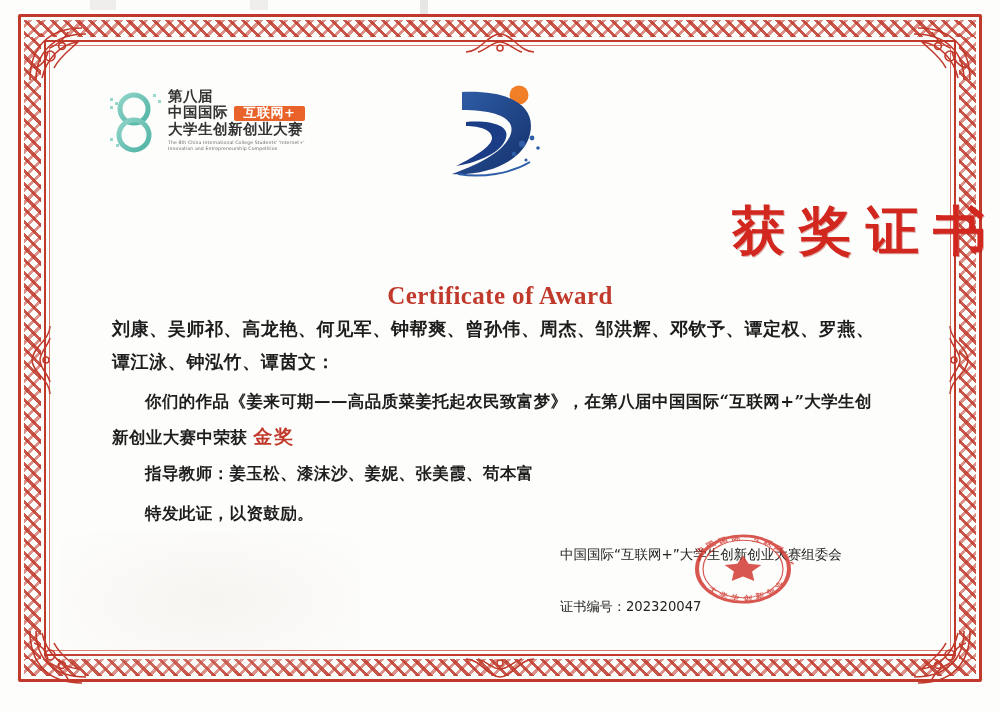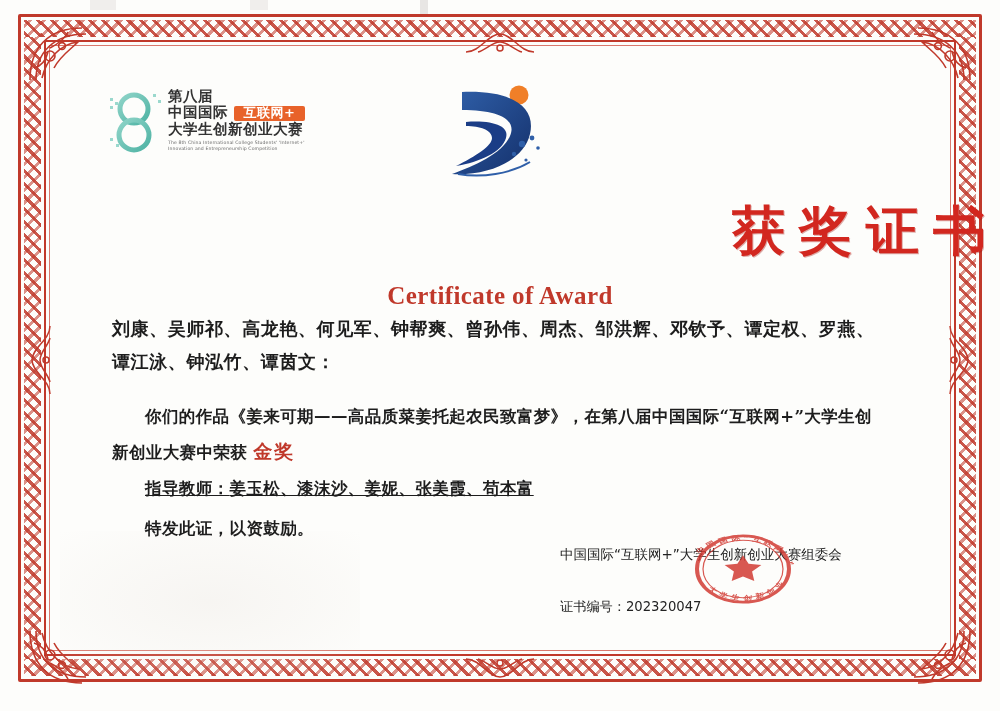--- a/index.html
+++ b/index.html
@@ -190,31 +190,31 @@
     font-size: 18px;
     font-weight: bold;
     line-height: 1.85;
     letter-spacing: 0.6px;
   }
   .para {
     font-size: 16.5px;
     font-weight: bold;
     line-height: 1.95;
     letter-spacing: 0.4px;
-    margin-top: 22px;
+    margin-top: 7px;
   }
   .indent { text-indent: 2em; }
   .award-name {
     color: #c0392b;
     font-size: 19px;
     font-weight: bold;
     letter-spacing: 2px;
     padding-left: 6px;
   }
-  .mentors { margin-top: 3px; text-decoration: underline; }
+  .mentors { margin-top: 3px; }
   .closing { margin-top: 8px; }
 
   
   .footer {
     position: absolute;
     left: 112px;
     top: 492px;
     width: 420px;
     font-family: "DejaVu Sans", sans-serif;
     font-size: 13.2px;

